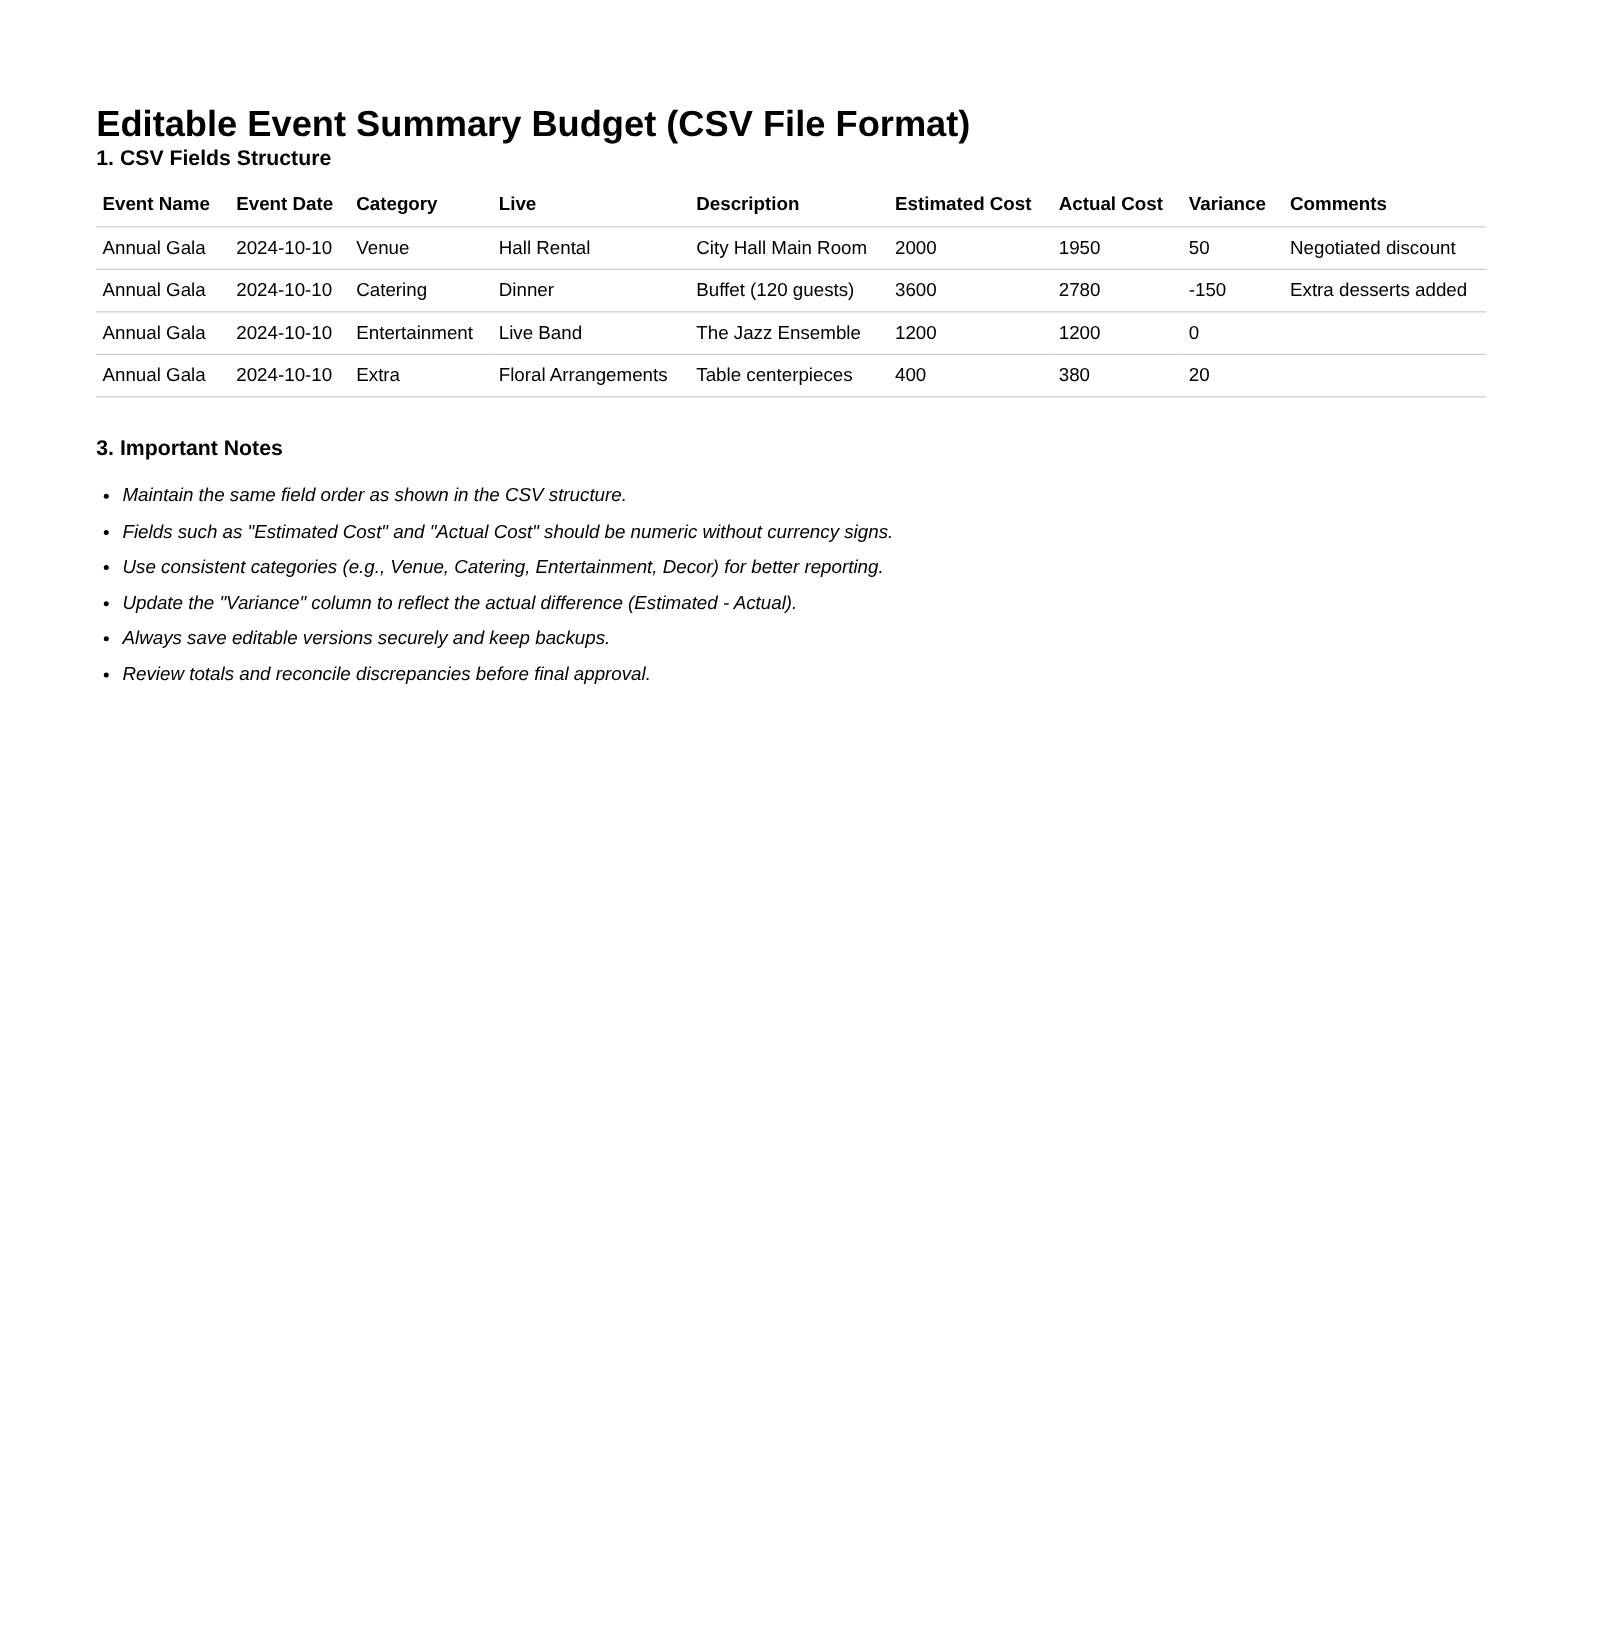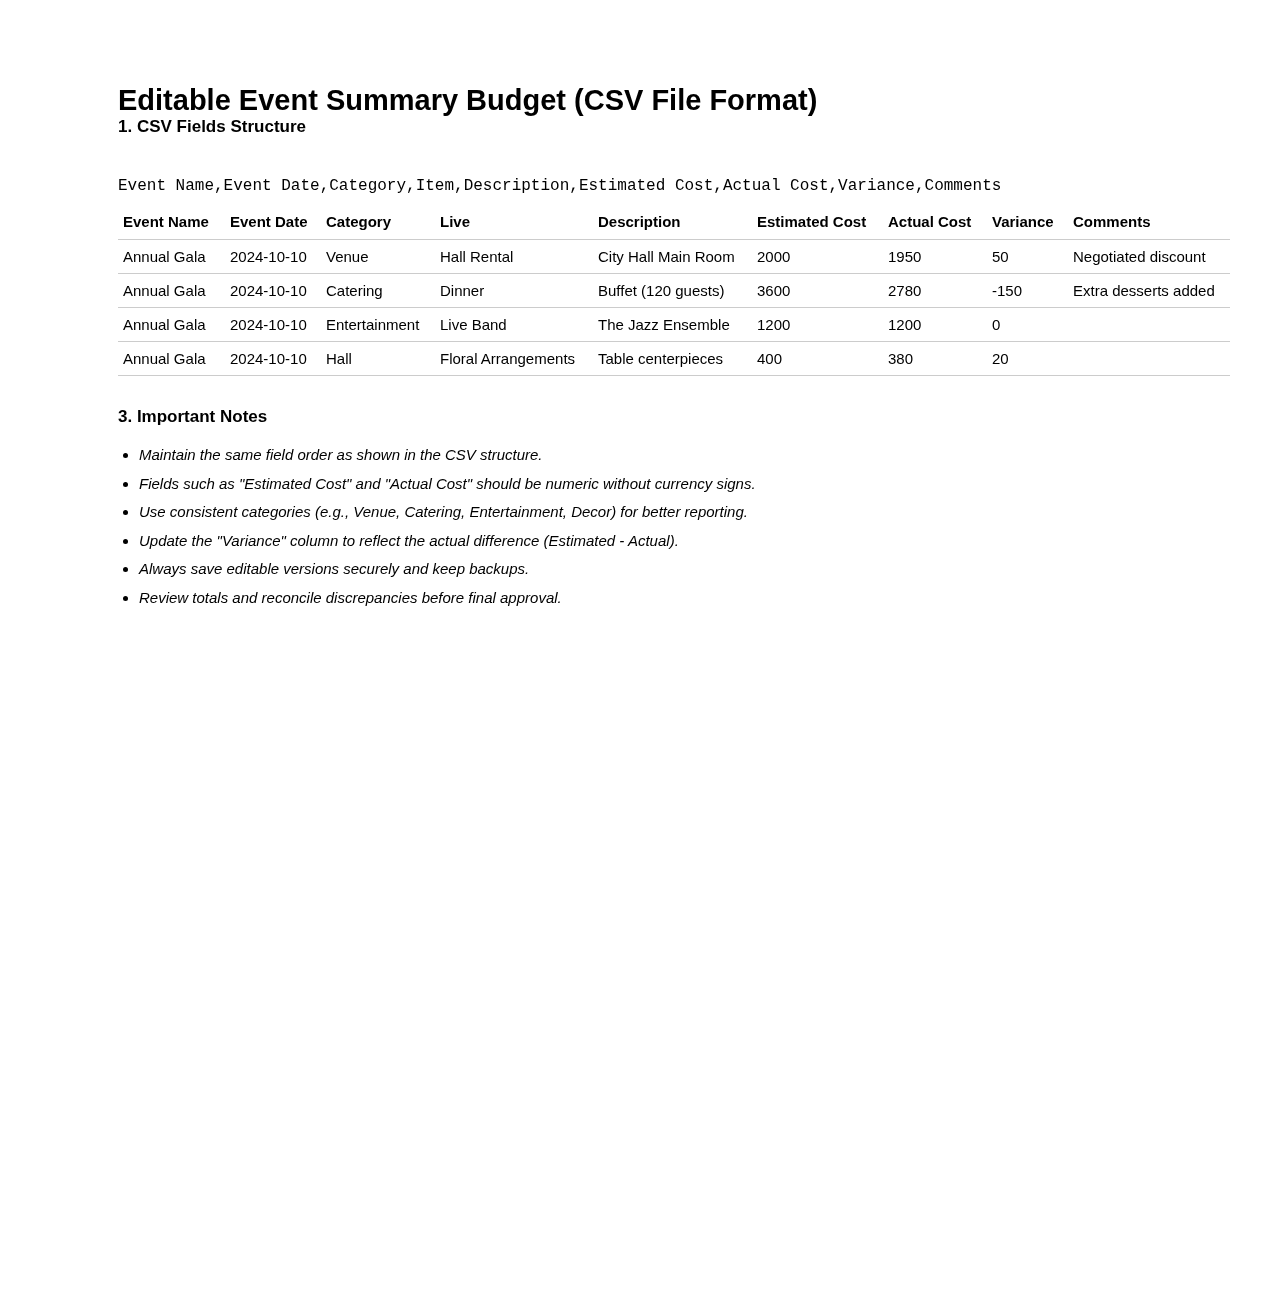--- a/index.html
+++ b/index.html
@@ -8,21 +8,21 @@
     background: #ffffff;
     color: #000000;
     font-family: "Liberation Sans", sans-serif;
   }
   body {
     width: 1278px;
     height: 1300px;
     overflow: hidden;
   }
   .page {
-    padding: 0 118px;
+    padding: 0 77px;
   }
   h1.doc-title {
     font-size: 29px;
     line-height: 1.15;
     font-weight: bold;
     margin: 84px 0 0 0;
   }
   h2.section-heading {
     font-size: 17px;
     line-height: 1.2;
@@ -78,21 +78,20 @@
 </style>
 </head>
 <body>
 
 <div class="page">
 
   <h1 class="doc-title">Editable Event Summary Budget (CSV File Format)</h1>
 
   <h2 class="section-heading" id="heading-csv">1. CSV Fields Structure</h2>
 
-  <pre class="csv-line">Event Name,Event Date,Category,Item,Description,Estimated Cost,Actual Cost,Variance,Comments</pre>
 
 
   <table class="sample-table">
     <colgroup>
       <col style="width:107px">
         <col style="width:96px">
         <col style="width:114px">
       <col style="width:158px">
         <col style="width:159px">
         <col style="width:131px">
@@ -143,21 +142,21 @@
         <td>Live Band</td>
         <td>The Jazz Ensemble</td>
         <td>1200</td>
         <td>1200</td>
         <td>0</td>
         <td></td>
       </tr>
       <tr>
         <td>Annual Gala</td>
         <td>2024-10-10</td>
-        <td>Hall</td>
+        <td>Extra</td>
         <td>Floral Arrangements</td>
         <td>Table centerpieces</td>
         <td>400</td>
         <td>380</td>
         <td>20</td>
         <td></td>
       </tr>
     </tbody>
   </table>
 

